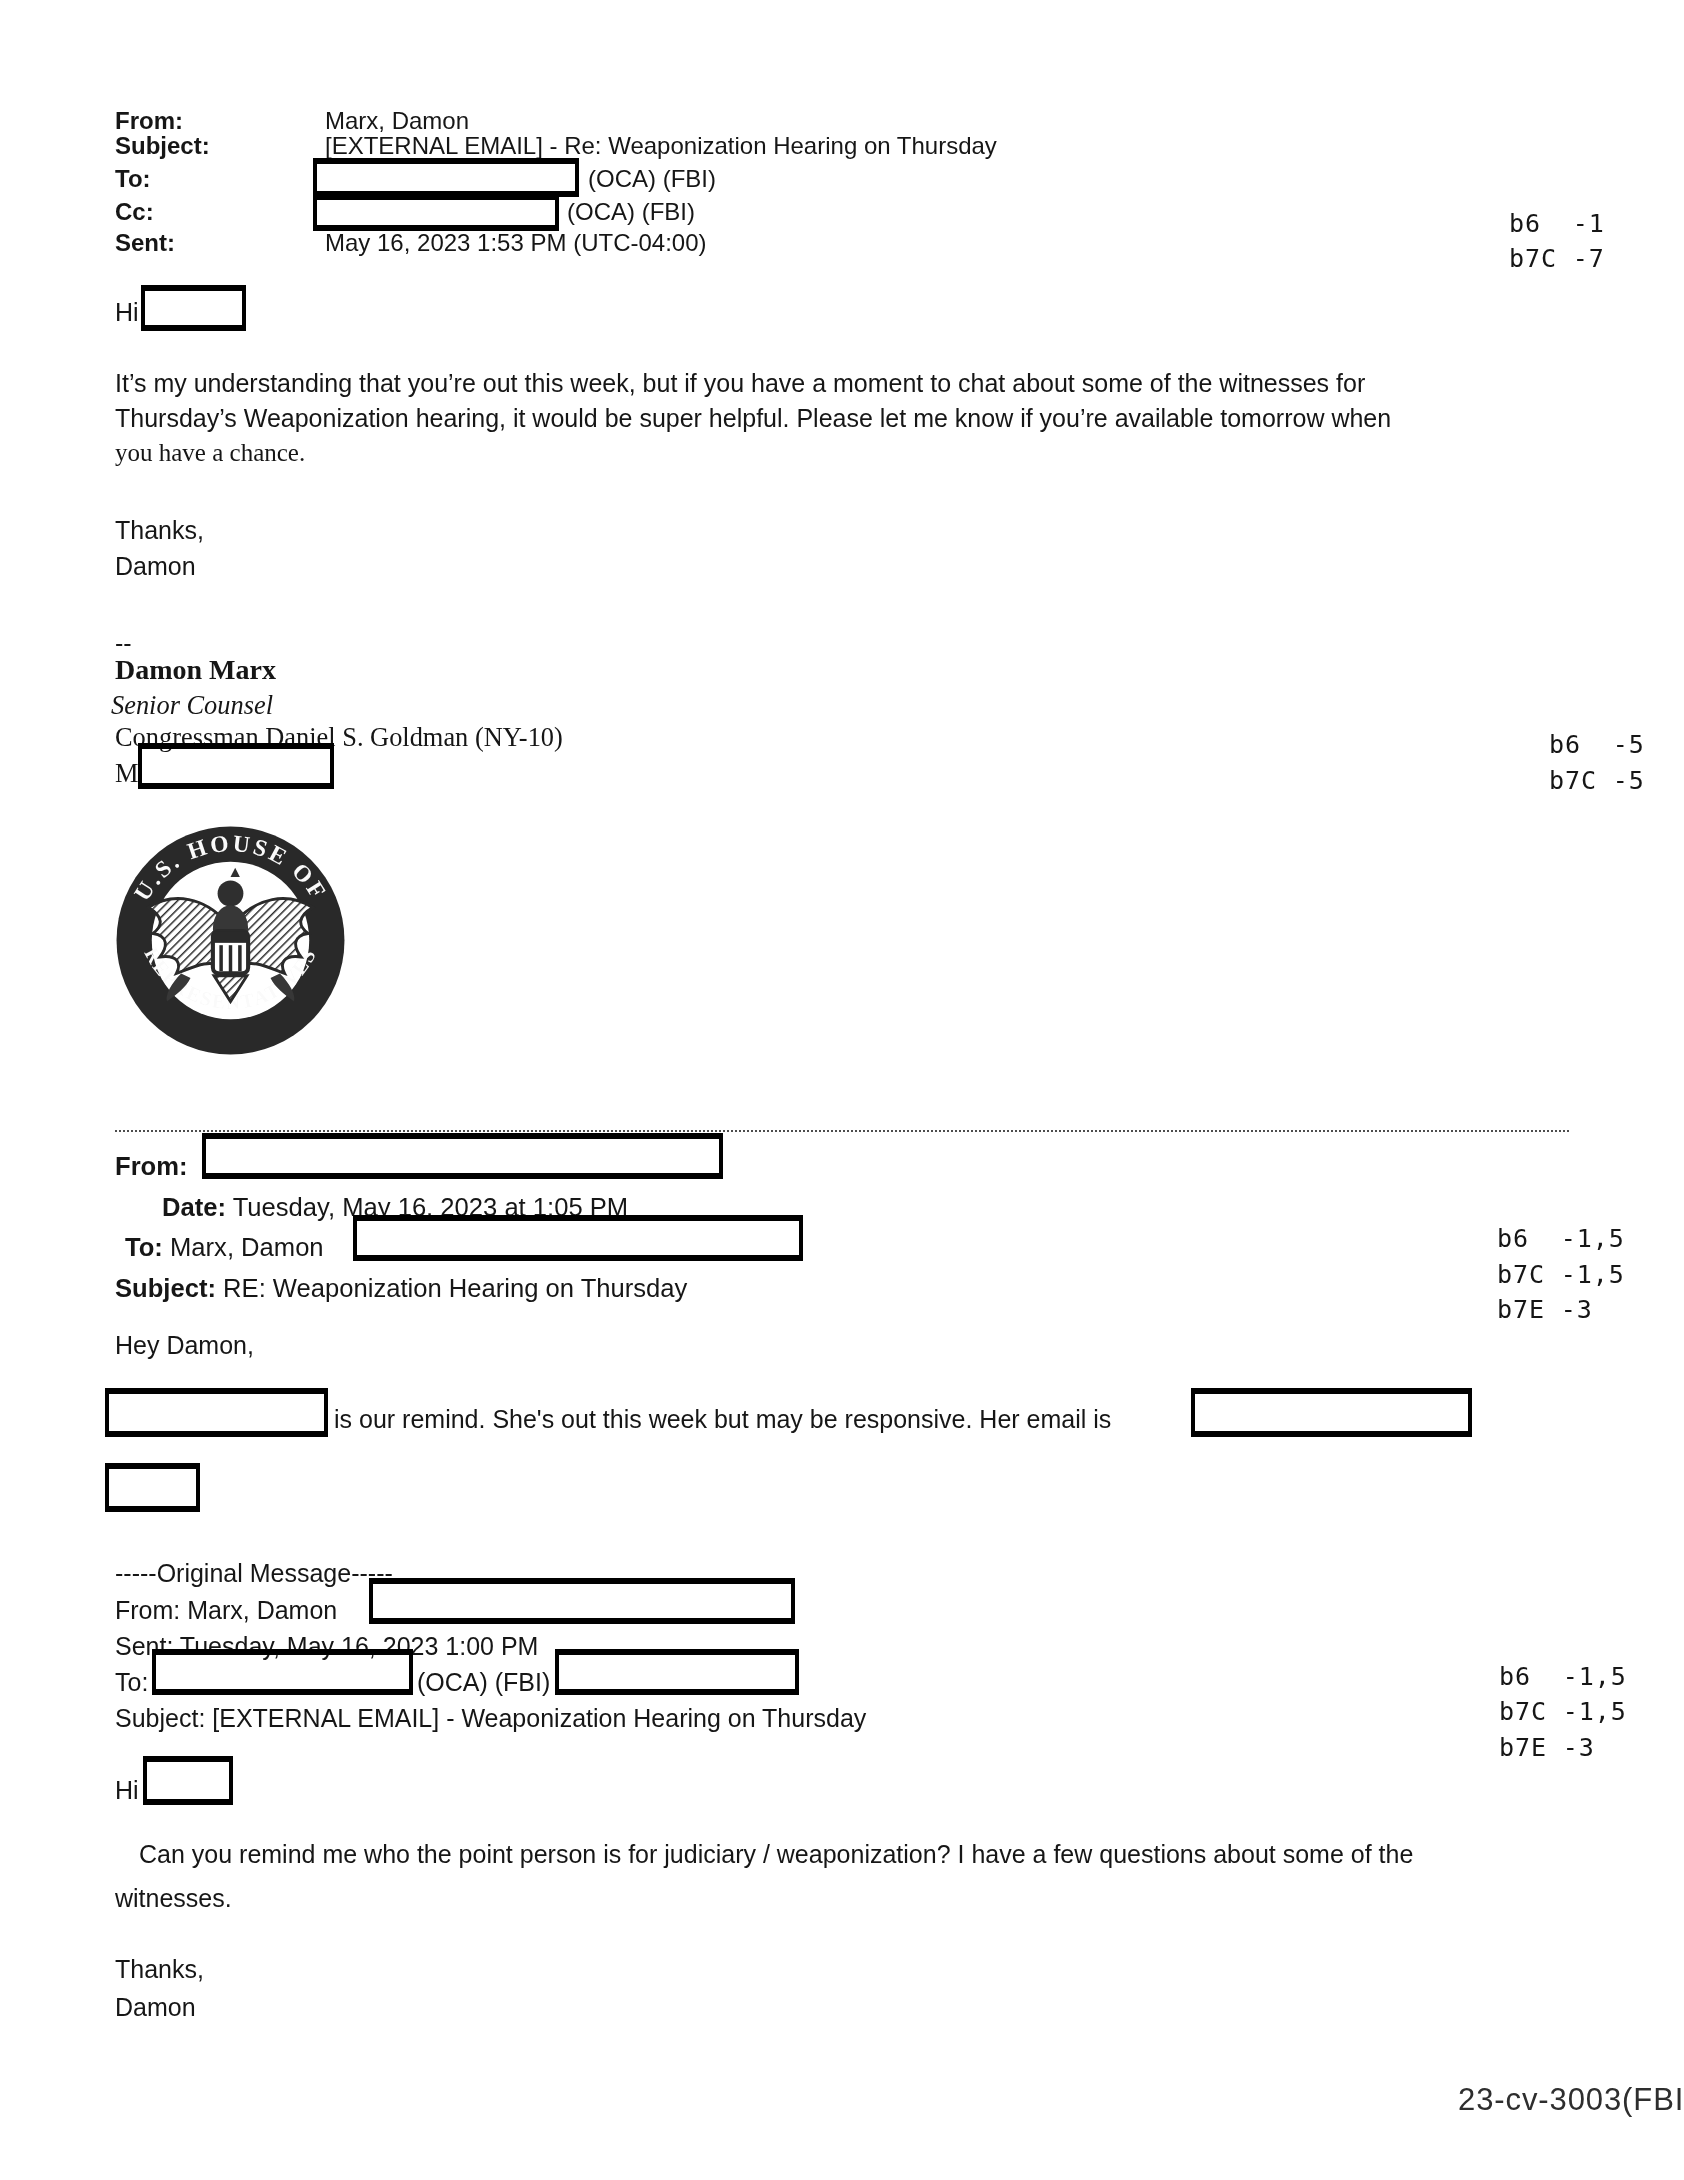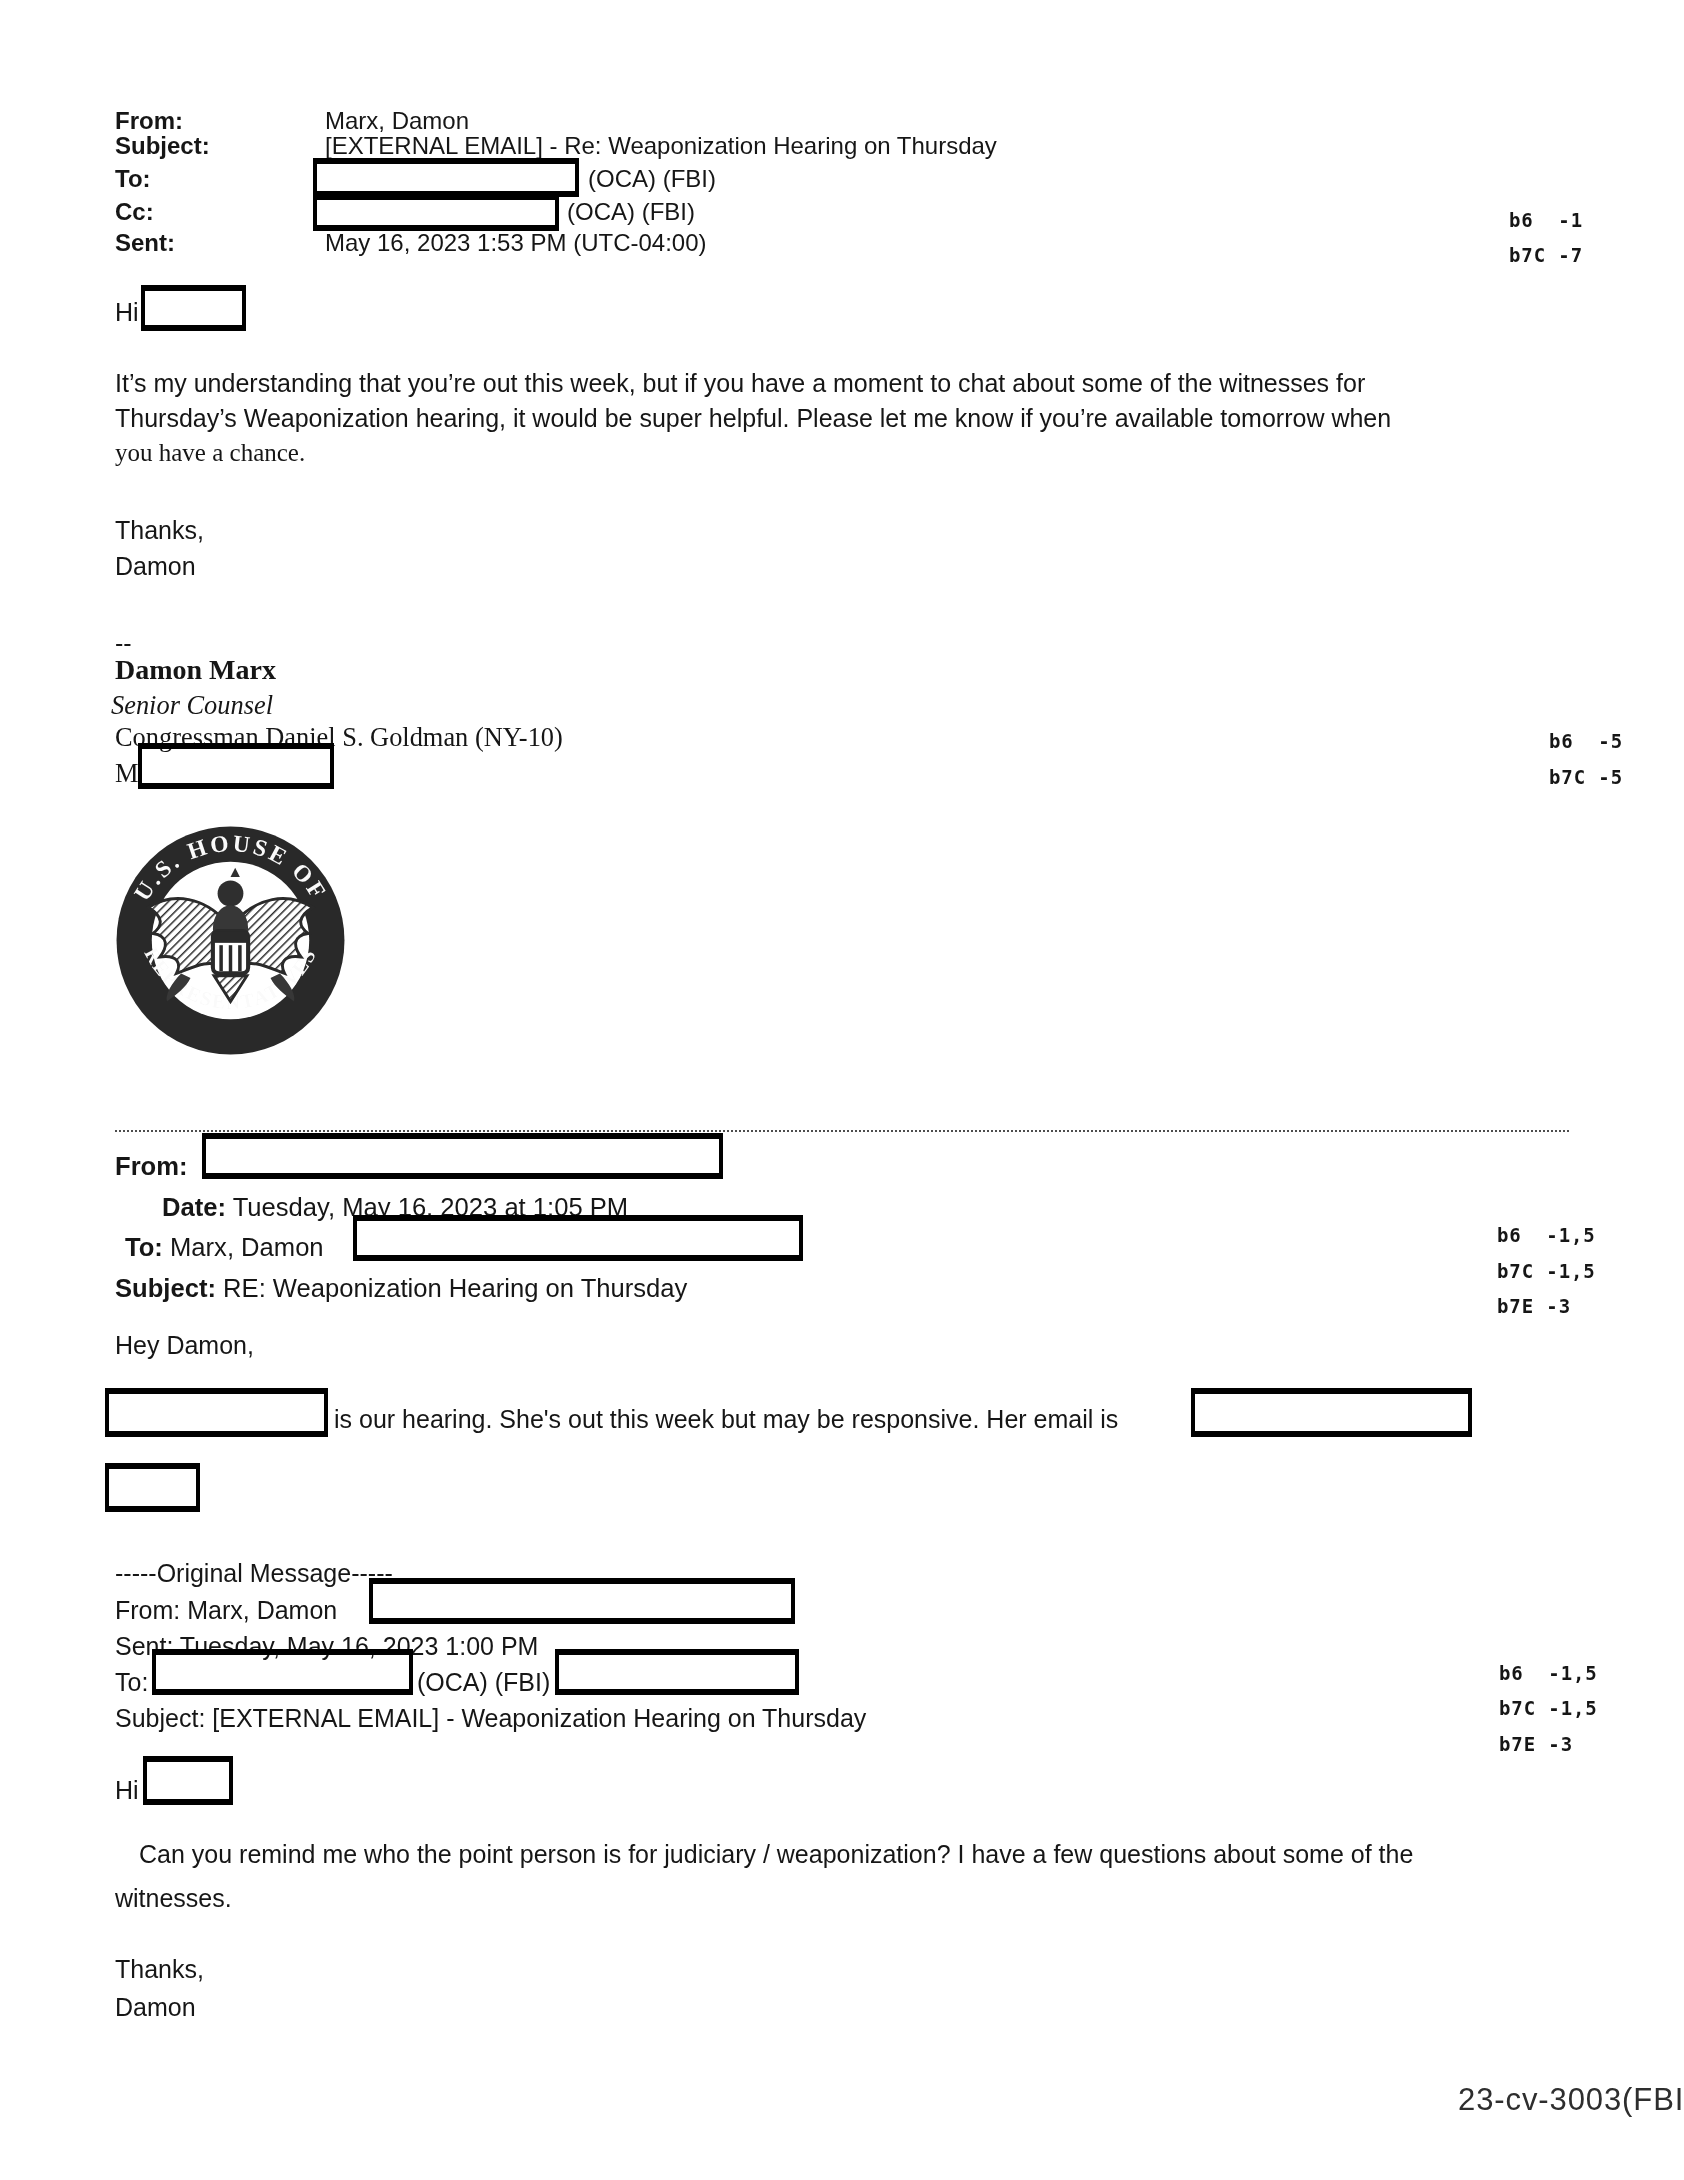--- a/index.html
+++ b/index.html
@@ -17,21 +17,21 @@
   .h1l { font-size:24px; font-weight:bold; }
   .body1 { font-size:25px; }
   .sig-name  { font-family:"Liberation Serif", serif; font-size:28px; font-weight:bold; }
   .sig-title { font-family:"Liberation Serif", serif; font-size:26.4px; font-style:italic; }
   .sig-org   { font-family:"Liberation Serif", serif; font-size:26.4px; }
   .sig-m     { font-family:"Liberation Serif", serif; font-size:26.4px; }
   .h2 { font-size:25.6px; }
   .h2 b { font-weight:bold; }
   .mono {
     font-family:"DejaVu Sans Mono","Liberation Mono", monospace;
-    font-size:19px; font-weight:bold; white-space:pre; letter-spacing:0.9px;
+    font-size:25px; font-weight:normal; white-space:pre; letter-spacing:0.9px;
   }
   .redact {
     position:absolute;
     border:5.1px solid #000;
     border-width:6px 4.3px;
     background:transparent;
     box-sizing:border-box;
   }
   .dotsep {
     position:absolute;
@@ -135,21 +135,21 @@
 
   <div class="t h2" style="left:115px; top:1274px;"><b>Subject:</b><span> RE: Weaponization Hearing on Thursday</span></div>
 
   <div class="t mono" style="left:1497px; top:1225px;">b6  -1,5</div>
   <div class="t mono" style="left:1497px; top:1261px;">b7C -1,5</div>
   <div class="t mono" style="left:1497px; top:1296px;">b7E -3</div>
 
   <div class="t body1" style="left:115px; top:1331px;">Hey Damon,</div>
 
   <div class="redact" style="left:105px; top:1388px; width:223px; height:49px;"></div>
-  <div class="t body1" style="left:334px; top:1405px;">is our hearing. She's out this week but may be responsive. Her email is</div>
+  <div class="t body1" style="left:334px; top:1405px;">is our remind. She's out this week but may be responsive. Her email is</div>
   <div class="redact" style="left:1191px; top:1388px; width:281px; height:49px;"></div>
   <div class="redact" style="left:105px; top:1463px; width:95px; height:49px;"></div>
 
   <div class="t body1" style="left:115px; top:1559px;">-----Original Message-----</div>
 
   <div class="redact" style="left:369px; top:1578px; width:426px; height:46px;"></div>
   <div class="t body1" style="left:115px; top:1596px;">From: Marx, Damon</div>
 
   <div class="t body1" style="left:115px; top:1632px;">Sent: Tuesday, May 16, 2023 1:00 PM</div>
 

